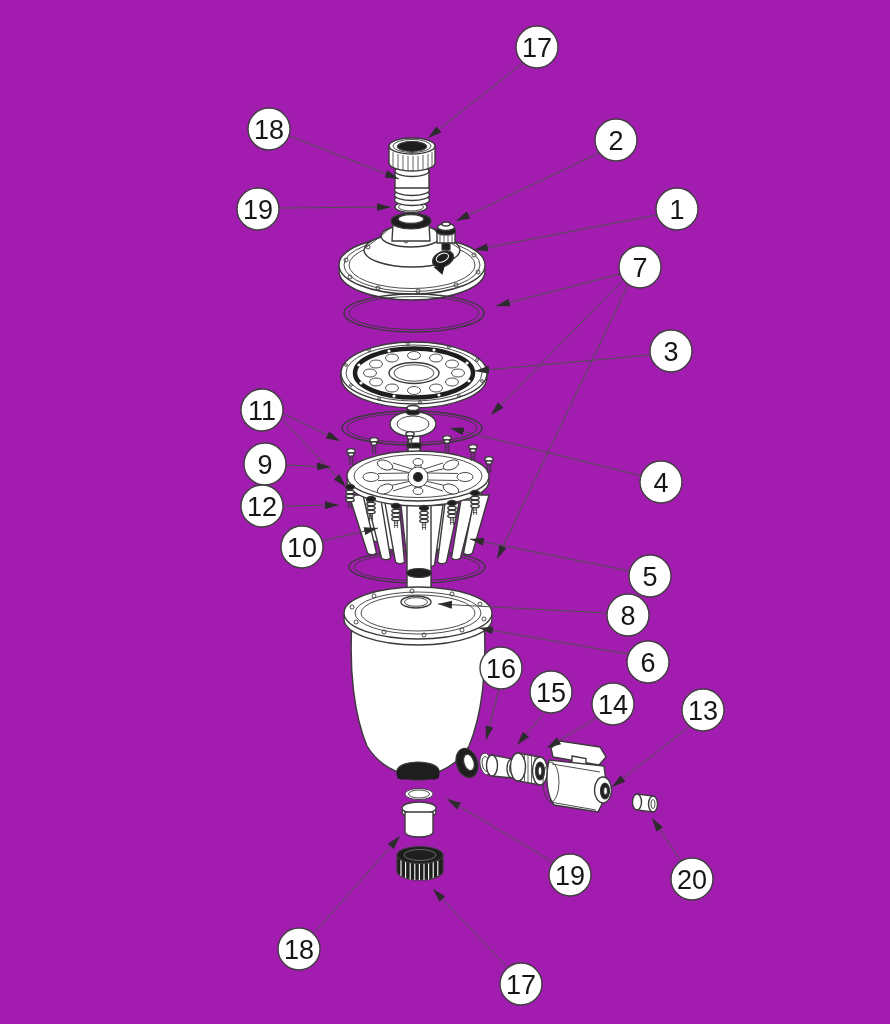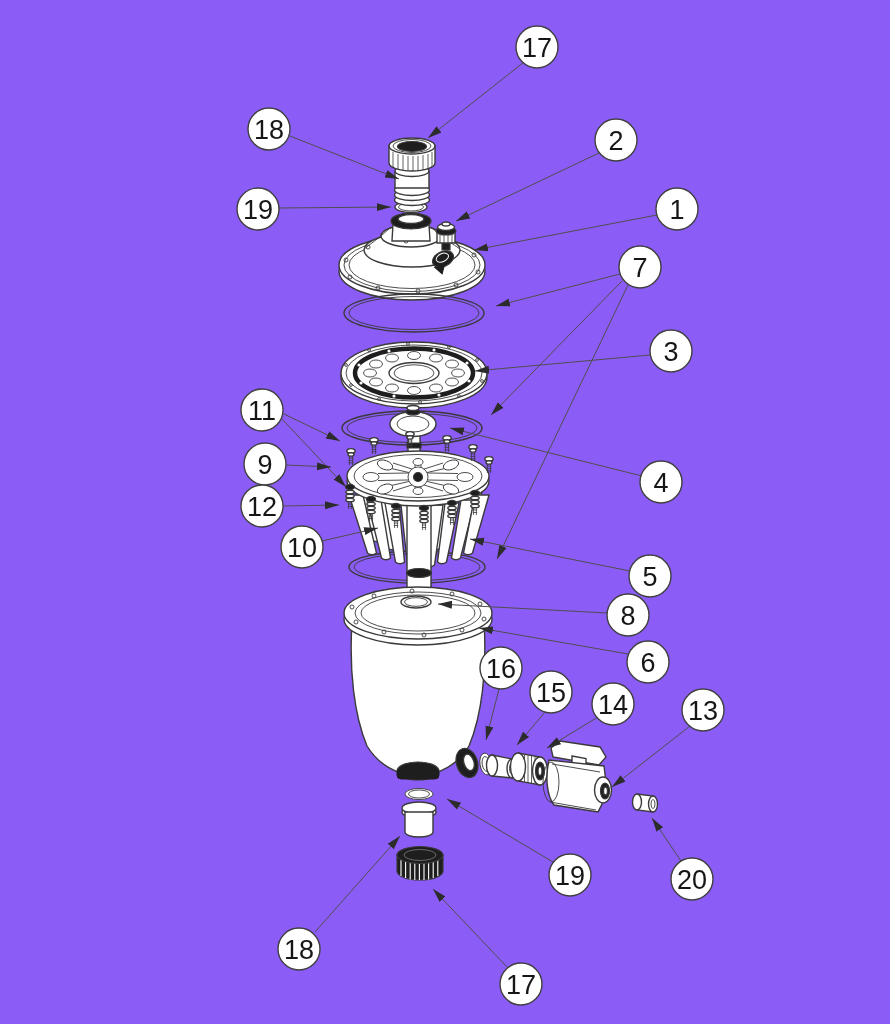--- a/index.html
+++ b/index.html
@@ -1,16 +1,16 @@
 <!DOCTYPE html>
 <html><head>
 <meta charset="utf-8">
 <style>
   html,body{margin:0;padding:0;background:#ffffff;}
-  .stage{position:relative;width:890px;height:1024px;background:#8b5cf6;overflow:hidden;
+  .stage{position:relative;width:890px;height:1024px;background:#a21caf;overflow:hidden;
          font-family:"Liberation Sans", sans-serif;}
   svg{display:block;}
   .ln{fill:none;stroke:#3a3a3a;stroke-width:1.4;}
   .thin{fill:none;stroke:#3a3a3a;stroke-width:0.9;}
   .wh{fill:#ffffff;stroke:#3a3a3a;stroke-width:1.4;}
   .whthin{fill:#ffffff;stroke:#3a3a3a;stroke-width:0.9;}
   .dk{fill:#1e1e1e;stroke:#1e1e1e;stroke-width:1;}
   .dks{fill:#1e1e1e;stroke:#3a3a3a;stroke-width:1.2;}
   .rib{stroke:#3a3a3a;stroke-width:0.8;}
   .ribw{stroke:#ffffff;stroke-width:1.1;}

